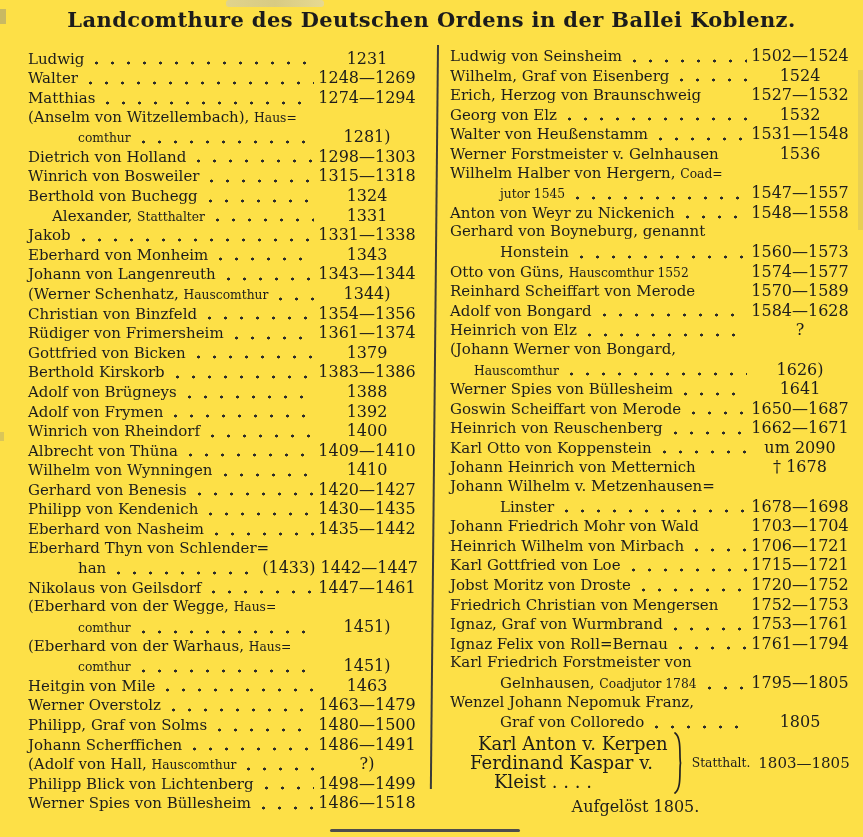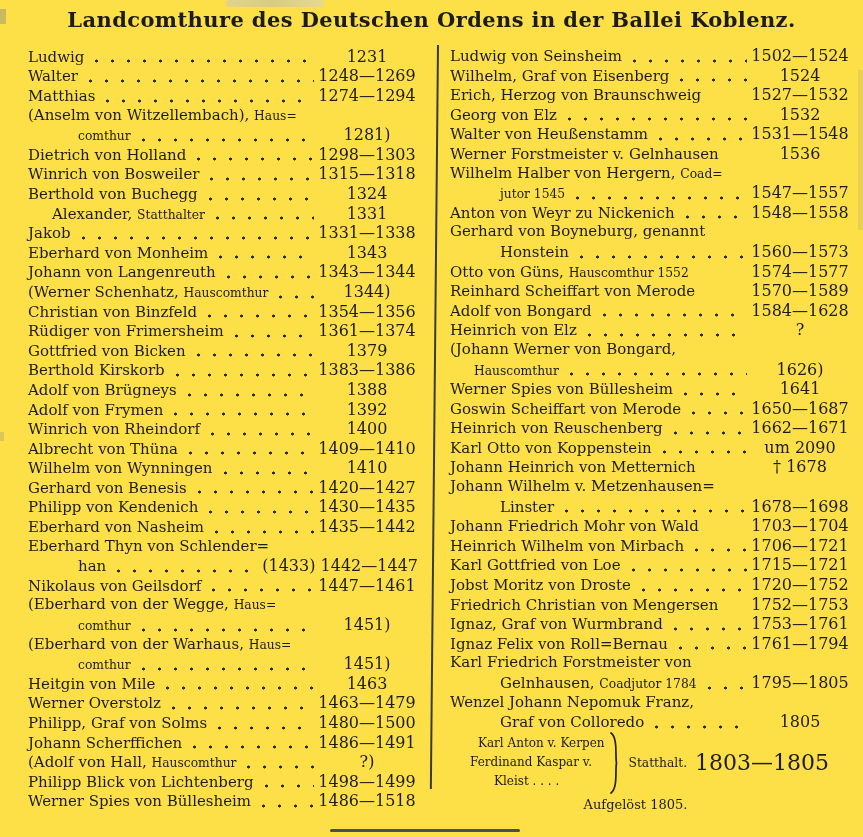--- a/index.html
+++ b/index.html
@@ -30,27 +30,27 @@
   }
   .leader{
     flex:1 1 auto;min-width:0;align-self:flex-end;height:12px;
     margin:0 2px 2px 10px;
     background-image:radial-gradient(circle at 2.5px 9px,#2c2c2c 1.25px,transparent 1.8px);
     background-size:16px 12px;background-repeat:repeat-x;
   }
   .spacer{flex:1 1 auto;min-width:4px;}
   .brace-group{display:flex;align-items:center;height:60px;padding-left:20px;margin-top:1px;}
   .bg-lines{display:flex;flex-direction:column;justify-content:space-between;height:58px;}
-  .bg-line{font-size:12px;line-height:19.3px;white-space:nowrap;}
+  .bg-line{font-size:18px;line-height:19.3px;white-space:nowrap;}
   .bg-line.i1{padding-left:8px;}
   .bg-line.i2{padding-left:24px;}
   .brace-svg{margin:0 7px 0 5px;flex-shrink:0;}
   .bg-label{font-size:12.3px;margin-right:8px;}
-  .bg-year{font-size:22px;}
-  .footer{ text-align:center;font-size:13px;margin-top:4px;padding-right:30px;}
+  .bg-year{font-size:15px;}
+  .footer{ text-align:center;font-size:16px;margin-top:4px;padding-right:30px;}
   .bottom-rule{
     position:absolute;left:330px;top:829px;width:190px;height:3px;
     background:#4d4d4d;border-radius:2px;
   }
   .smudge-top{
     position:absolute;left:226px;top:0;width:98px;height:7px;
     background:linear-gradient(90deg,#c9c9c4,#b9b9b3,#d4d4cf);opacity:.55;border-radius:3px;
   }
   .speck{position:absolute;background:#8a8a86;}
   .speck.s1{left:0;top:9px;width:6px;height:15px;opacity:.45;}

